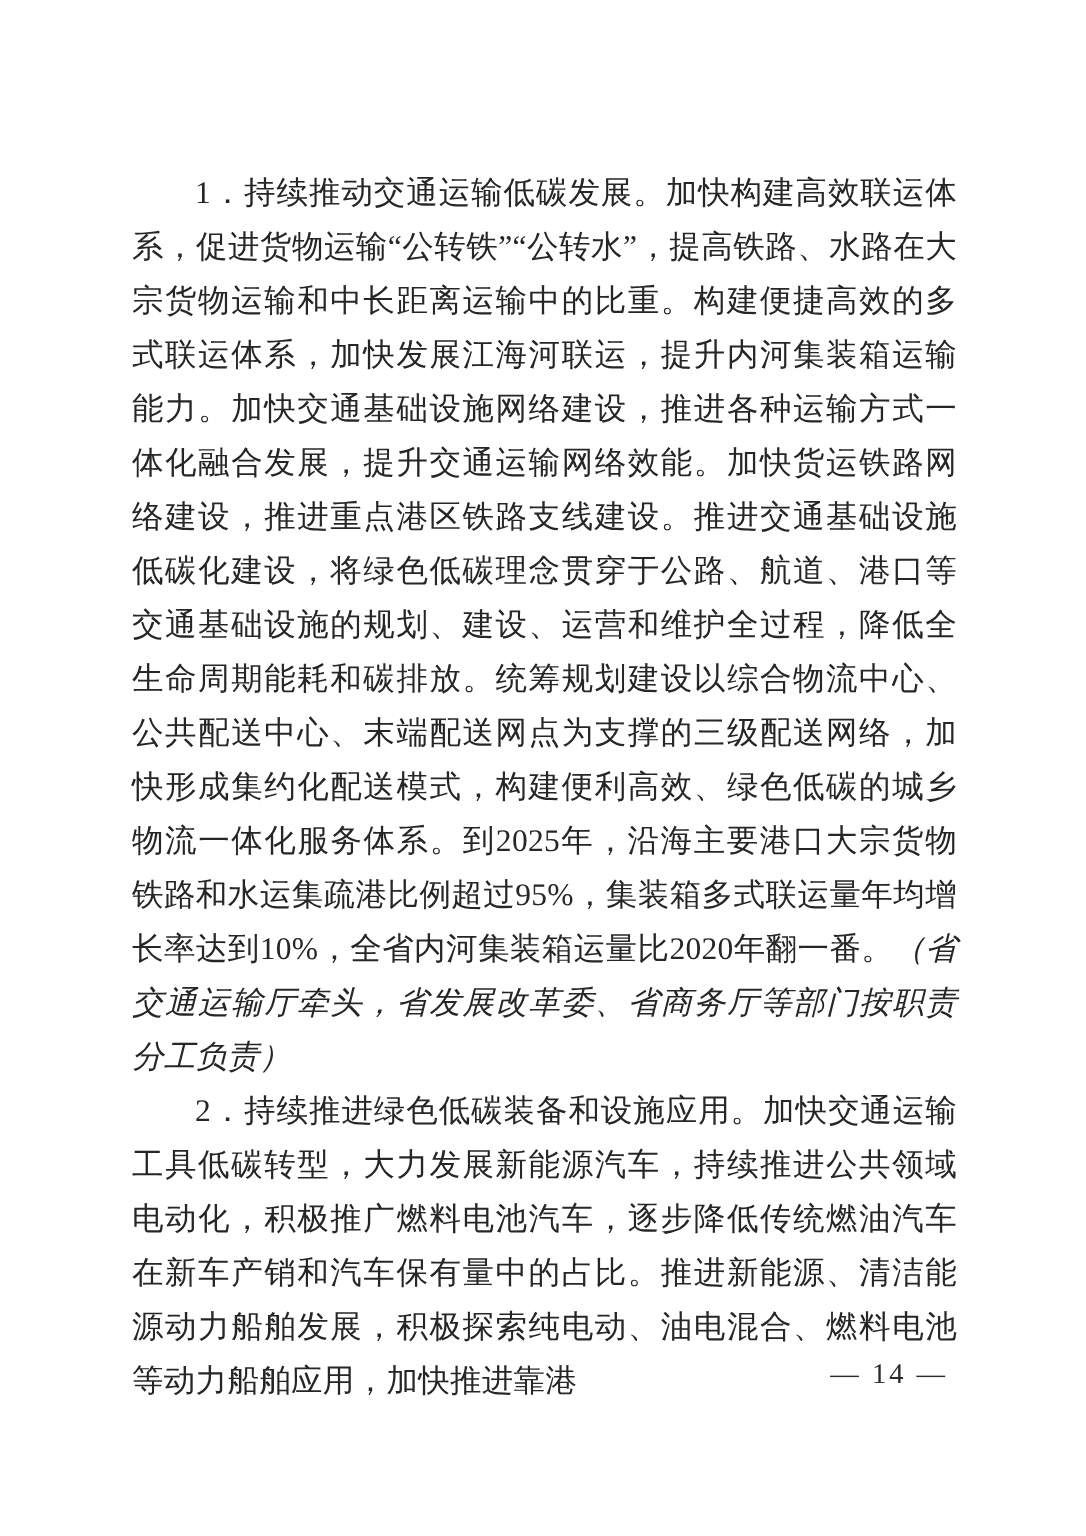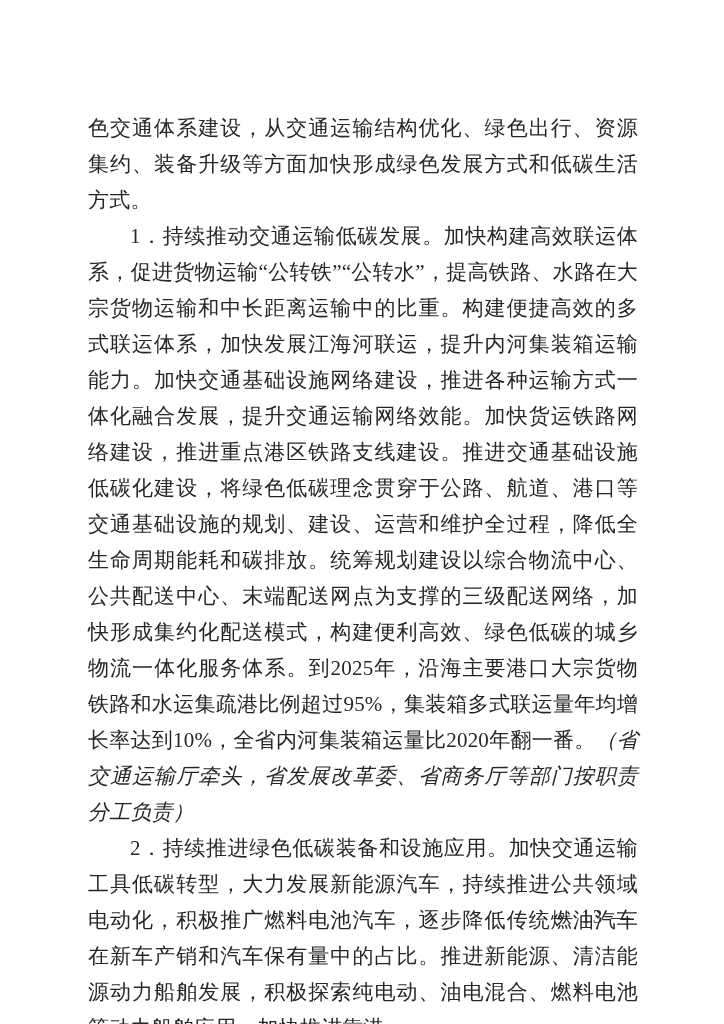--- a/index.html
+++ b/index.html
@@ -47,20 +47,19 @@
     color: #2b2b2b;
     letter-spacing: 2px;
     white-space: nowrap;
   }
 </style>
 </head>
 <body>
 
 <div class="page">
   <div class="text-body">
-      <p class="para"><span class="seg-normal">色交通体系建设，从交通运输结构优化、绿色出行、资源集约、装备升级等方面加快形成绿色发展方式和低碳生活方式。</span></p>
       <p class="para indent"><span class="seg-normal">1．持续推动交通运输低碳发展。加快构建高效联运体系，促进货物运输“公转铁”“公转水”，提高铁路、水路在大宗货物运输和中长距离运输中的比重。构建便捷高效的多式联运体系，加快发展江海河联运，提升内河集装箱运输能力。加快交通基础设施网络建设，推进各种运输方式一体化融合发展，提升交通运输网络效能。加快货运铁路网络建设，推进重点港区铁路支线建设。推进交通基础设施低碳化建设，将绿色低碳理念贯穿于公路、航道、港口等交通基础设施的规划、建设、运营和维护全过程，降低全生命周期能耗和碳排放。统筹规划建设以综合物流中心、公共配送中心、末端配送网点为支撑的三级配送网络，加快形成集约化配送模式，构建便利高效、绿色低碳的城乡物流一体化服务体系。到2025年，沿海主要港口大宗货物铁路和水运集疏港比例超过95%，集装箱多式联运量年均增长率达到10%，全省内河集装箱运量比2020年翻一番。</span><span class="seg-kai">（省交通运输厅牵头，省发展改革委、省商务厅等部门按职责分工负责）</span></p>
       <p class="para indent"><span class="seg-normal">2．持续推进绿色低碳装备和设施应用。加快交通运输工具低碳转型，大力发展新能源汽车，持续推进公共领域电动化，积极推广燃料电池汽车，逐步降低传统燃油汽车在新车产销和汽车保有量中的占比。推进新能源、清洁能源动力船舶发展，积极探索纯电动、油电混合、燃料电池等动力船舶应用，加快推进靠港</span></p>
     </div>
   <div class="page-number">
-    <span>— 13 —</span>
+    <span>— 14 —</span>
   </div>
 </div>
 
 </body></html>

